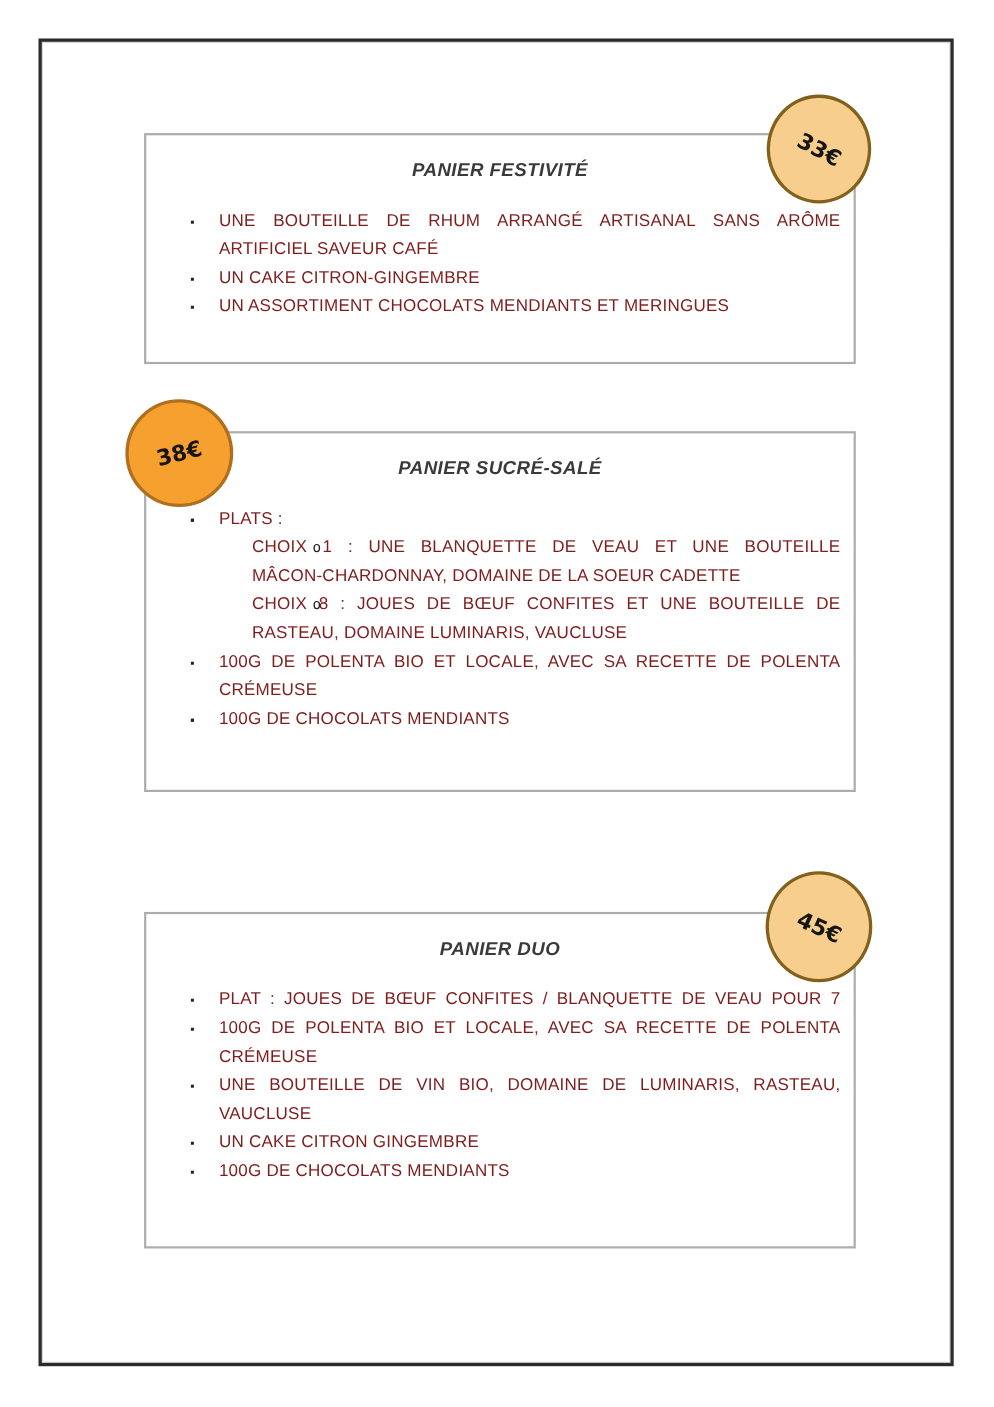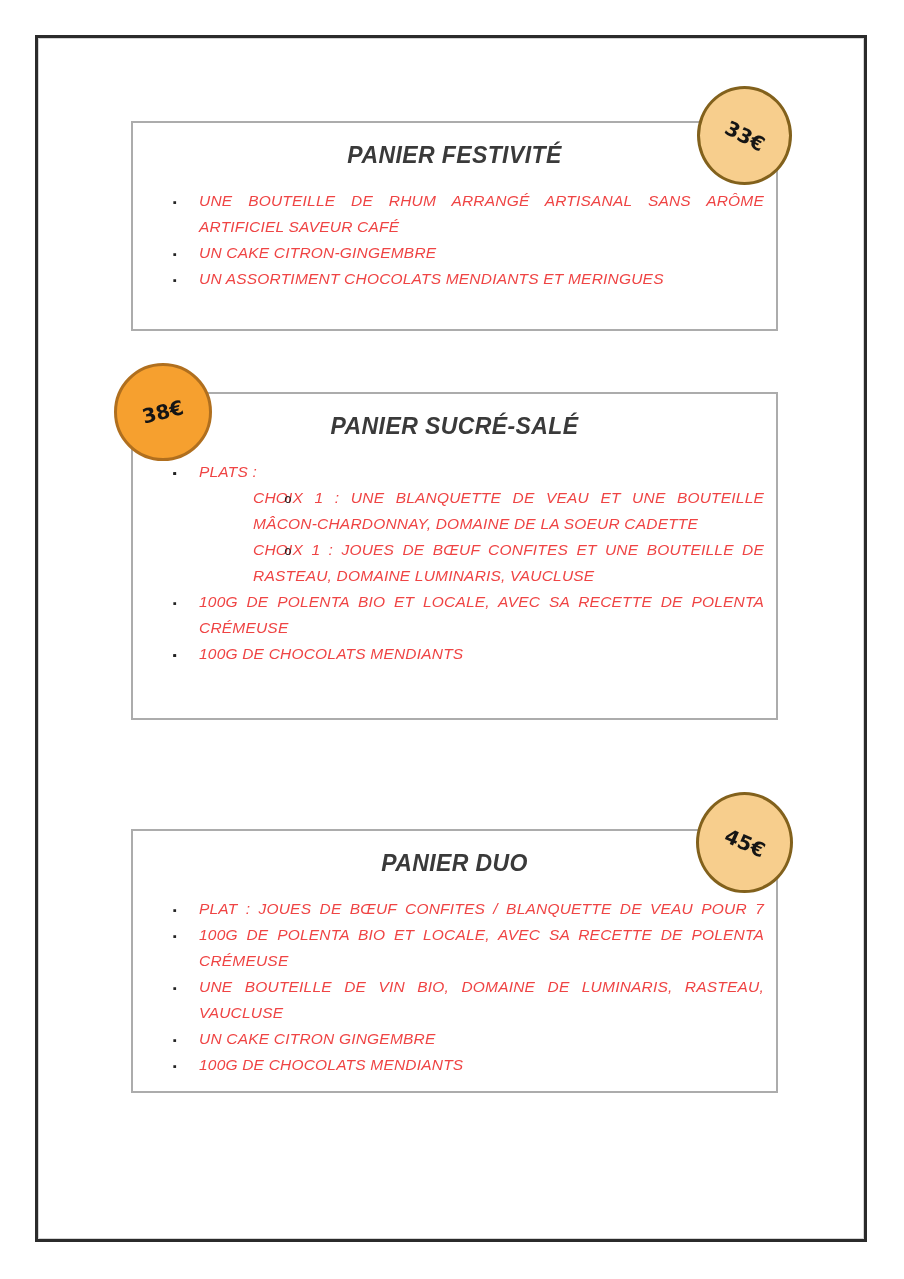--- a/index.html
+++ b/index.html
@@ -26,53 +26,52 @@
     position: absolute;
     left: 131px;
     width: 647px;
     border: 2px solid #acacac;
     background: #ffffff;
     box-sizing: border-box;
     z-index: 1;
   }
   .panel-1 { top: 121px; height: 210px; }
   .panel-2 { top: 392px; height: 328px; }
-  .panel-3 { top: 829px; height: 264px; }
+  .panel-3 { top: 829px; height: 306px; }
 
   .panel-title {
     margin: 22px 0 0 0;
     text-align: center;
     font-family: "Liberation Sans", sans-serif;
     font-style: italic;
     font-weight: 700;
-    font-size: 23px;
+    font-size: 17px;
     line-height: 20px;
     letter-spacing: 0.4px;
     color: #3a3a3a;
   }
   ul.items {
     margin: 23px 0 0 0;
     padding: 0;
     list-style: none;
-    font-style: italic;
     font-weight: 400;
     font-size: 15.5px;
     line-height: 26px;
     letter-spacing: 0.2px;
-    color: #ef4444;
+    color: #7f1d1d;
   }
   li.item { position: relative; padding: 0 12px 0 66px; }
   li.item .marker {
     position: absolute;
     left: 40px; top: 0;
     font-style: normal;
     color: #222222;
   }
   li.sq .marker::before { content: "\25AA"; font-size: 11px; }
-  li.ci { padding-left: 120px; }
+  li.ci { padding-left: 96px; }
   li.ci .marker { left: 151px; }
   li.ci .marker::before {
     content: "o";
     font-family: "DejaVu Sans Mono", monospace;
     font-size: 13px;
   }
   .line { text-align: left; }
   .line.just { text-align: justify; text-align-last: justify; }
 
   
@@ -136,21 +135,21 @@
         <span class="marker"></span>
         <div class="line">PLATS :</div>
       </li>
       <li class="item ci">
         <span class="marker"></span>
         <div class="line just">CHOIX 1 : UNE BLANQUETTE DE VEAU ET UNE BOUTEILLE</div>
         <div class="line">MÂCON-CHARDONNAY, DOMAINE DE LA SOEUR CADETTE</div>
       </li>
       <li class="item ci">
         <span class="marker"></span>
-        <div class="line just">CHOIX 1 : JOUES DE BŒUF CONFITES ET UNE BOUTEILLE DE</div>
+        <div class="line just">CHOIX 8 : JOUES DE BŒUF CONFITES ET UNE BOUTEILLE DE</div>
         <div class="line">RASTEAU, DOMAINE LUMINARIS, VAUCLUSE</div>
       </li>
       <li class="item sq">
         <span class="marker"></span>
         <div class="line just">100G DE POLENTA BIO ET LOCALE, AVEC SA RECETTE DE POLENTA</div>
         <div class="line">CRÉMEUSE</div>
       </li>
       <li class="item sq">
         <span class="marker"></span>
       </li>

